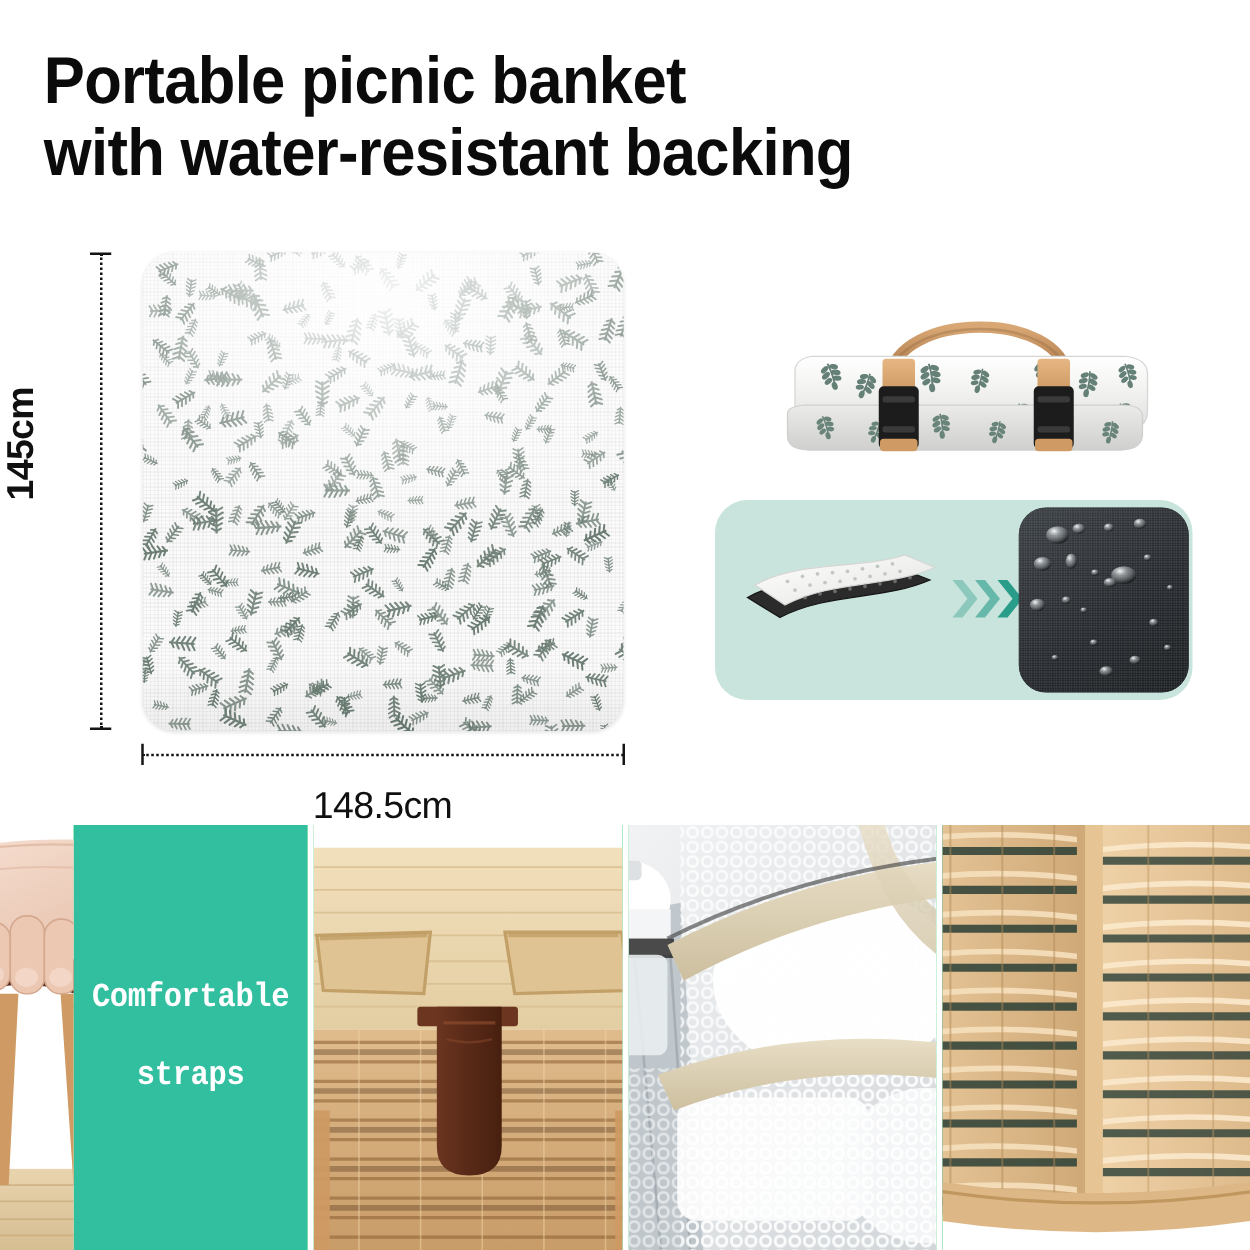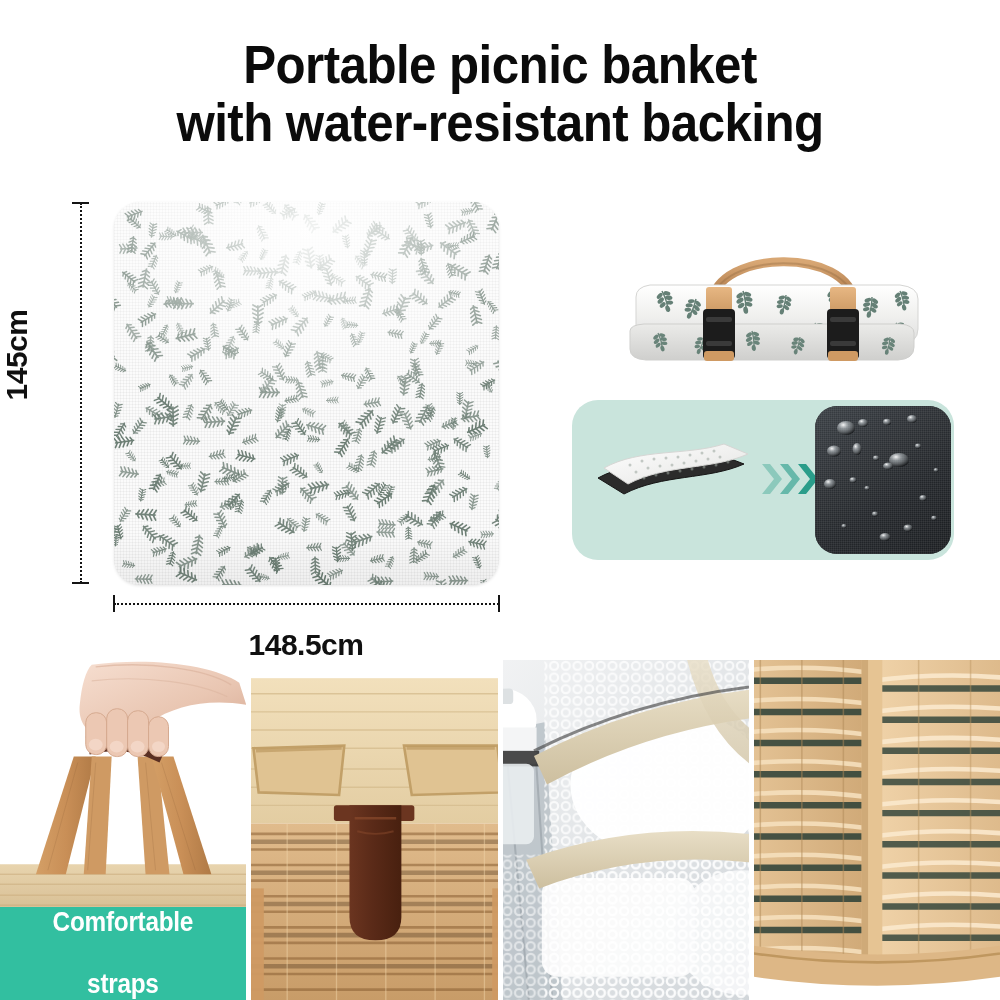--- a/index.html
+++ b/index.html
@@ -7,21 +7,21 @@
   body {
     font-family:"Liberation Sans", sans-serif;
     background:#ffffff;
     position:relative;
     overflow:hidden;
   }
 
   
   #title-block{
     position:absolute; left:0; top:36px; width:1000px;
-    text-align:center;
+    text-align:left;
   }
   #title-block .tline{
     display:block;
     font-family:"Liberation Sans", sans-serif;
     font-weight:bold;
     font-size:53px;
     line-height:58px;
     letter-spacing:-0.6px;
     color:#0b0b0b;
     transform:scaleX(0.93);
@@ -52,21 +52,21 @@
     position:absolute; left:114px; top:603px; width:385px; height:0;
     border-top:2px dotted #141414;
   }
   #dim-h-cap-left,#dim-h-cap-right{
     position:absolute; top:595px; width:2px; height:17px; background:#141414;
   }
   #dim-h-cap-left{ left:113px; }
   #dim-h-cap-right{ left:498px; }
   #dim-h-label{
     position:absolute; left:306px; top:628px; transform:translateX(-50%);
-    font-weight:bold; font-size:30px; color:#101010;
+    font-weight:normal; font-size:30px; color:#101010;
     white-space:nowrap; letter-spacing:-0.5px;
   }
 
   
   #blanket{
     position:absolute; left:114px; top:202px; width:385px; height:383px;
     border-radius:26px;
     background:#fbfbfb;
     box-shadow:0 1px 3px rgba(0,0,0,.10);
     overflow:hidden;
@@ -114,22 +114,23 @@
   }
   #water-swatch svg{ position:absolute; inset:0; width:100%; height:100%; }
 
   
   #feature-strip{
     position:absolute; left:0; top:660px; width:1000px; height:340px;
     display:flex; gap:5px;
   }
   .feature-cell{
     position:relative; flex:1 1 0; height:100%;
-    display:flex; flex-direction:column; overflow:hidden;
+    display:flex; flex-direction:row; overflow:hidden;
     background:#22c55e;
+    font-family:Liberation Mono, monospace;
   }
   .feature-photo{ position:relative; flex:1 1 auto; overflow:hidden; }
   .feature-photo svg{ position:absolute; inset:0; width:100%; height:100%; display:block; }
   .feature-caption{
     flex:0 0 78px; background:#32bfa0;
     display:flex; align-items:center; justify-content:center;
     text-align:center; padding:0 6px;
   }
   .feature-caption span{
     color:#ffffff; font-weight:bold; font-size:27px; line-height:31px;

